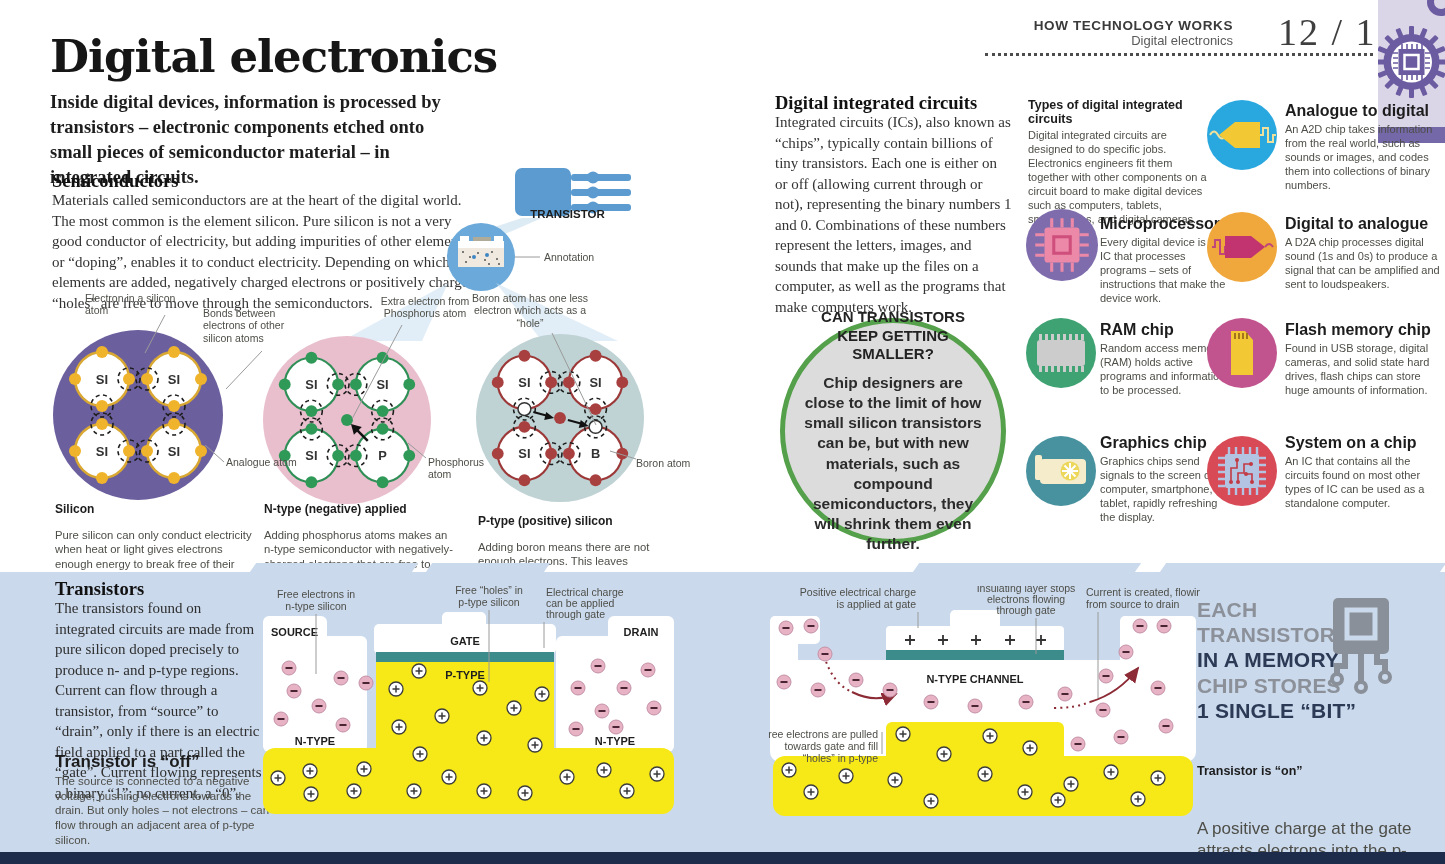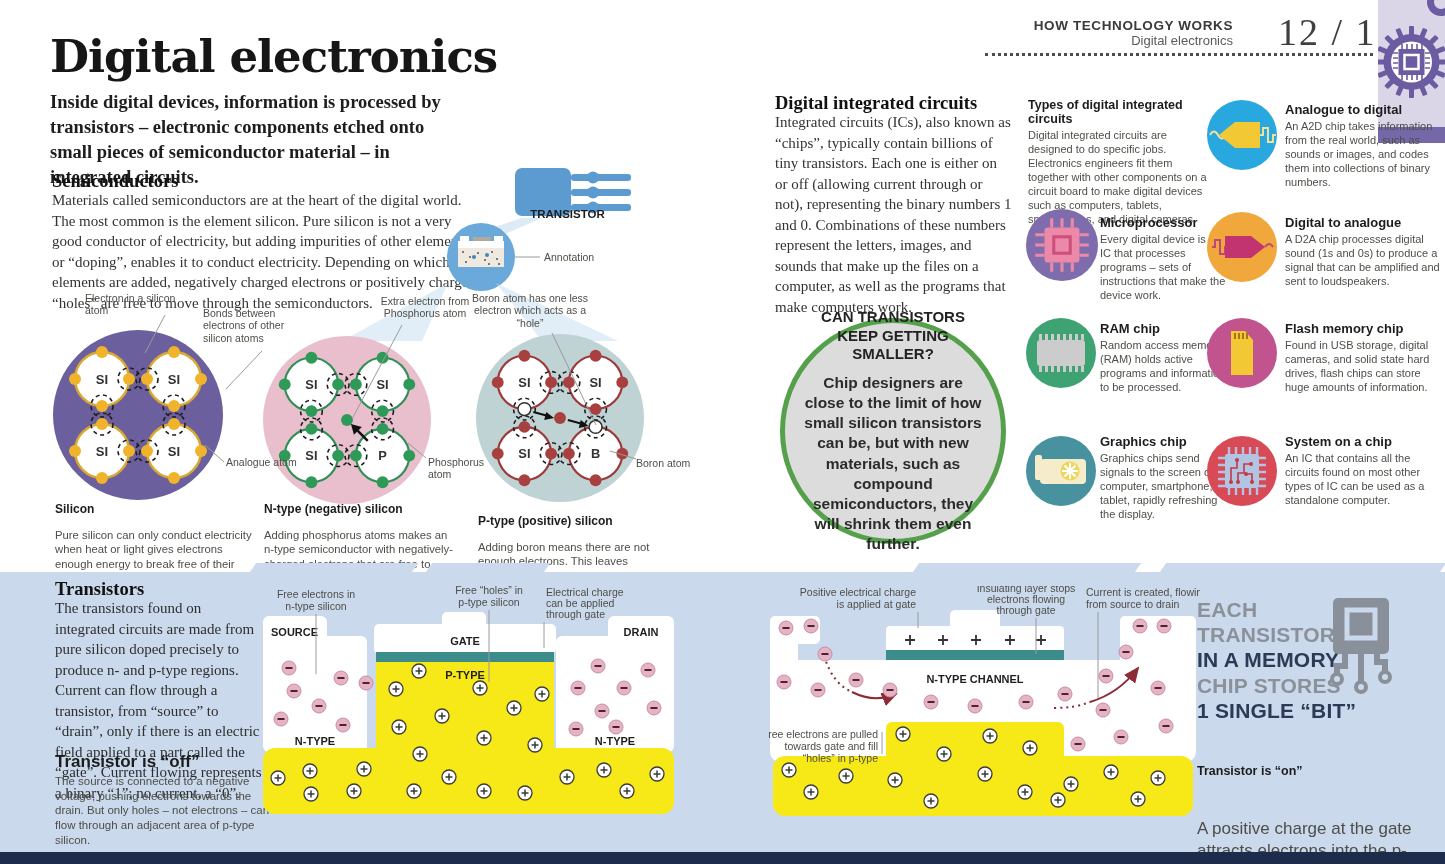--- a/index.html
+++ b/index.html
@@ -10,21 +10,21 @@
   .intro{font-family:"Liberation Serif",serif;font-weight:bold;font-size:18.5px;line-height:1.36;color:#1d1d1d;}
   .sec-head{font-family:"Liberation Serif",serif;font-weight:bold;font-size:18.5px;color:#111;}
   .serif-body{font-family:"Liberation Serif",serif;font-size:15px;line-height:1.37;color:#333;}
   .kicker{font-weight:bold;font-size:13.5px;letter-spacing:.6px;color:#3a3a3a;text-align:right;}
   .kicker-sub{font-size:13px;color:#5a5a5a;text-align:right;font-weight:normal;letter-spacing:0;}
   .pagenum{font-family:"Liberation Serif",serif;font-size:38px;color:#3f3f3f;letter-spacing:2px;}
   .dotted-rule{border-top:3px dotted #4c4c4c;height:0;}
   .lbl{font-size:10.5px;color:#4e4e48;line-height:1.18;}
   .cap-title{font-size:12px;font-weight:bold;color:#1c1c1c;}
   .cap-body{font-size:11.3px;color:#4e4e48;line-height:1.27;margin-top:12px;}
-  .chip-title{font-size:13px;font-weight:bold;color:#1c1c1c;}
+  .chip-title{font-size:16px;font-weight:bold;color:#1c1c1c;}
   .chip-body{font-size:11px;color:#4e4e48;line-height:1.28;margin-top:2px;}
   .q-circle{width:226px;height:226px;border-radius:50%;background:#dcdcdc;border:5px solid #55a04b;
             box-sizing:border-box;display:flex;flex-direction:column;justify-content:center;align-items:center;
             text-align:center;padding:14px 18px;}
   .q-title{font-size:15px;font-weight:bold;color:#222;line-height:1.25;margin-bottom:9px;}
   .q-body{font-size:15.5px;font-weight:bold;color:#2b2b2b;line-height:1.3;font-weight:600;}
   .panel{background:#cad9ec;}
   .note-line{font-size:21px;font-weight:bold;line-height:1.2;color:#8b9099;letter-spacing:.2px;}
   .note-strong{color:#2c3a55;}
   .navy-bar{background:#1d2c4a;}
@@ -279,21 +279,21 @@
   <div class="abs lbl" style="left:366px;top:295px;width:118px;text-align:center;">Extra electron from Phosphorus atom</div>
   <div class="abs lbl" style="left:468px;top:292px;width:124px;text-align:center;">Boron atom has one less electron which acts as a  “hole”</div>
   <div class="abs lbl" style="left:428px;top:456px;width:72px;">Phosphorus atom</div>
   <div class="abs lbl" style="left:636px;top:457px;width:80px;">Boron atom</div>
 
   <div class="abs" style="left:55px;top:502px;width:200px;">
     <div class="cap-title">Silicon</div>
     <div class="cap-body">Pure silicon can only conduct electricity when heat or light gives electrons enough energy to break free of their atoms.</div>
   </div>
   <div class="abs" style="left:264px;top:502px;width:192px;">
-    <div class="cap-title">N-type (negative) silicon</div>
+    <div class="cap-title">N-type (negative) applied</div>
     <div class="cap-body">Adding phosphorus atoms makes an n-type semiconductor with negatively-charged electrons that are free to move.</div>
   </div>
   <div class="abs" style="left:478px;top:514px;width:192px;">
     <div class="cap-title">P-type (positive) silicon</div>
     <div class="cap-body">Adding boron means there are not enough electrons. This leaves positively-charged “holes” that can move through the silicon.</div>
   </div>
 
   <div class="abs sec-head" style="left:775px;top:93px;">Digital integrated circuits</div>
   <div class="abs serif-body" style="left:775px;top:112px;width:238px;">Integrated circuits (ICs), also known as “chips”, typically contain billions of tiny transistors. Each one is either on or off (allowing current through or not), representing the binary numbers 1 and 0. Combinations of these numbers represent the letters, images, and sounds that make up the files on a computer, as well as the programs that make computers work.</div>
 

